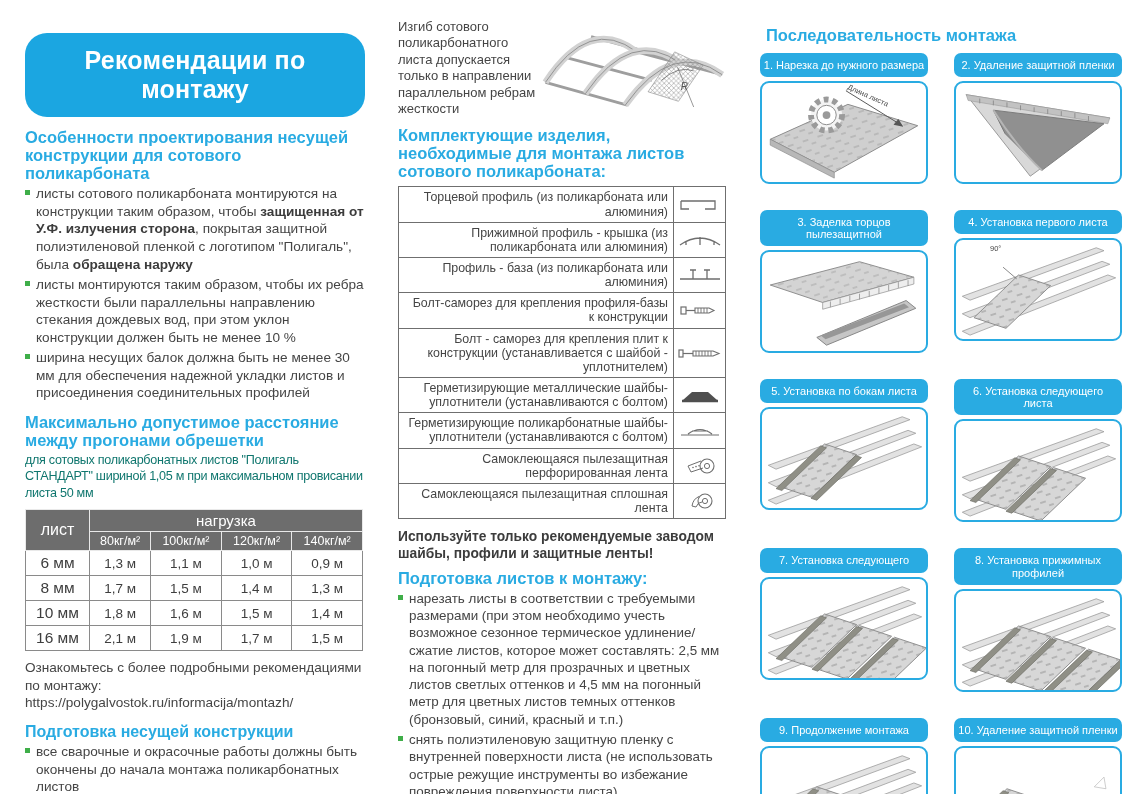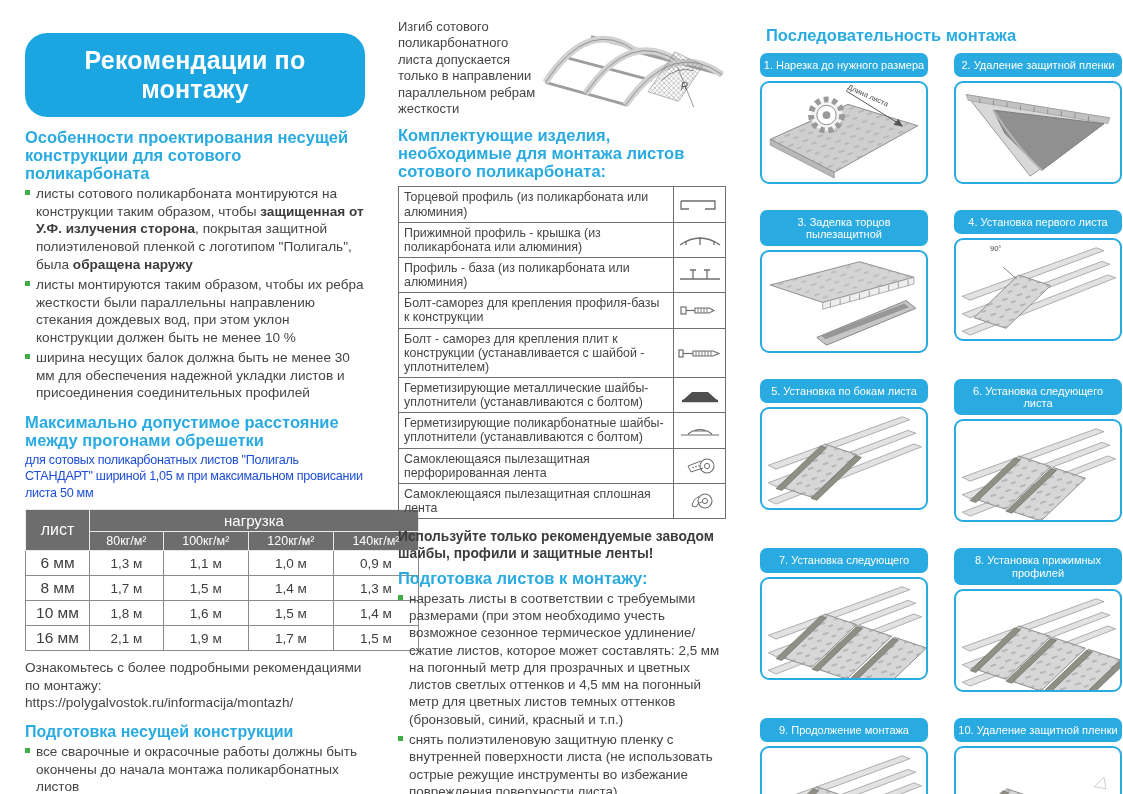--- a/index.html
+++ b/index.html
@@ -13,38 +13,38 @@
 
   
   .banner { background:#1ba6e1; color:#fff; font-weight:bold; font-size:25px;
             text-align:center; border-radius:22px; padding:13px 6px; letter-spacing:.2px; }
   .h-blue { color:#29abe2; font-weight:bold; font-size:16.5px; line-height:1.1; margin-top:11px; }
   .h-blue.sm { font-size:16px; }
   .body-txt { color:#454545; font-size:13.6px; line-height:1.29; margin-top:4px; }
   .bullet { position:relative; padding-left:11px; margin-top:3px; color:#454545; font-size:13.6px; line-height:1.29; }
   .bullet .sq { position:absolute; left:0; top:5px; width:5px; height:5px; background:#3fae49; }
   .b { font-weight:bold; color:#3c3c3c; }
-  .subtext { color:#1d4ed8; font-size:12.6px; line-height:1.3; letter-spacing:-.3px; margin-top:3px; }
-
-  table.t1 { border-collapse:collapse; margin-top:8px; width:394px; }
+  .subtext { color:#0f766e; font-size:12.6px; line-height:1.3; letter-spacing:-.3px; margin-top:3px; }
+
+  table.t1 { border-collapse:collapse; margin-top:8px; width:338px; }
   .t1 th { background:#6d6d6d; color:#fff; font-weight:normal; border:1px solid #e9e9e9; }
   .t1 th.grp { font-size:15px; padding:2px; }
   .t1 th.sub { font-size:12.5px; padding:2px; }
   .t1 th.corner { font-size:16px; width:64px; }
   .t1 td { border:1px solid #8a8a8a; text-align:center; color:#3e3e3e; font-size:13.5px; padding:3px 2px; height:23px; }
   .t1 td.lbl { font-size:15.5px; }
   table.t1, .t1 tr { border:1px solid #8a8a8a; }
 
   
   .mid-top { display:flex; }
   .mid-intro { width:138px; color:#454545; font-size:13px; line-height:1.26; padding-top:7px; }
   .canopy { position:relative; width:190px; height:112px; }
   .rlabel { position:absolute; right:38px; bottom:32px; font-size:10px; font-style:italic; color:#555; }
   .comp-table { border:1px solid #6f6f6f; margin-top:6px; }
-  .crow { display:flex; border-bottom:1px solid #6f6f6f; }
+  .crow { display:flex; border-bottom:1px solid #6f6f6f;text-align:right; }
   .crow:last-child { border-bottom:none; }
   .ctext { flex:1; color:#454545; font-size:12.4px; line-height:1.14; padding:3px 5px; }
   .cicon { width:52px; border-left:1px solid #6f6f6f; display:flex; align-items:center; justify-content:center; }
   .warn { color:#3c3c3c; font-weight:bold; font-size:13.8px; line-height:1.25; margin-top:9px; }
   .mid .bullet, .col-mid .bullet { font-size:13.4px; }
 
   
   .seq-title { color:#29abe2; font-weight:bold; font-size:16.5px; margin-left:6px; }
   .steps { display:grid; grid-template-columns:168px 168px; column-gap:9px; row-gap:11px; margin-top:8px;gap:26px; }
   .step-label { background:#29abe2; color:#fff; font-size:11px; text-align:center;

